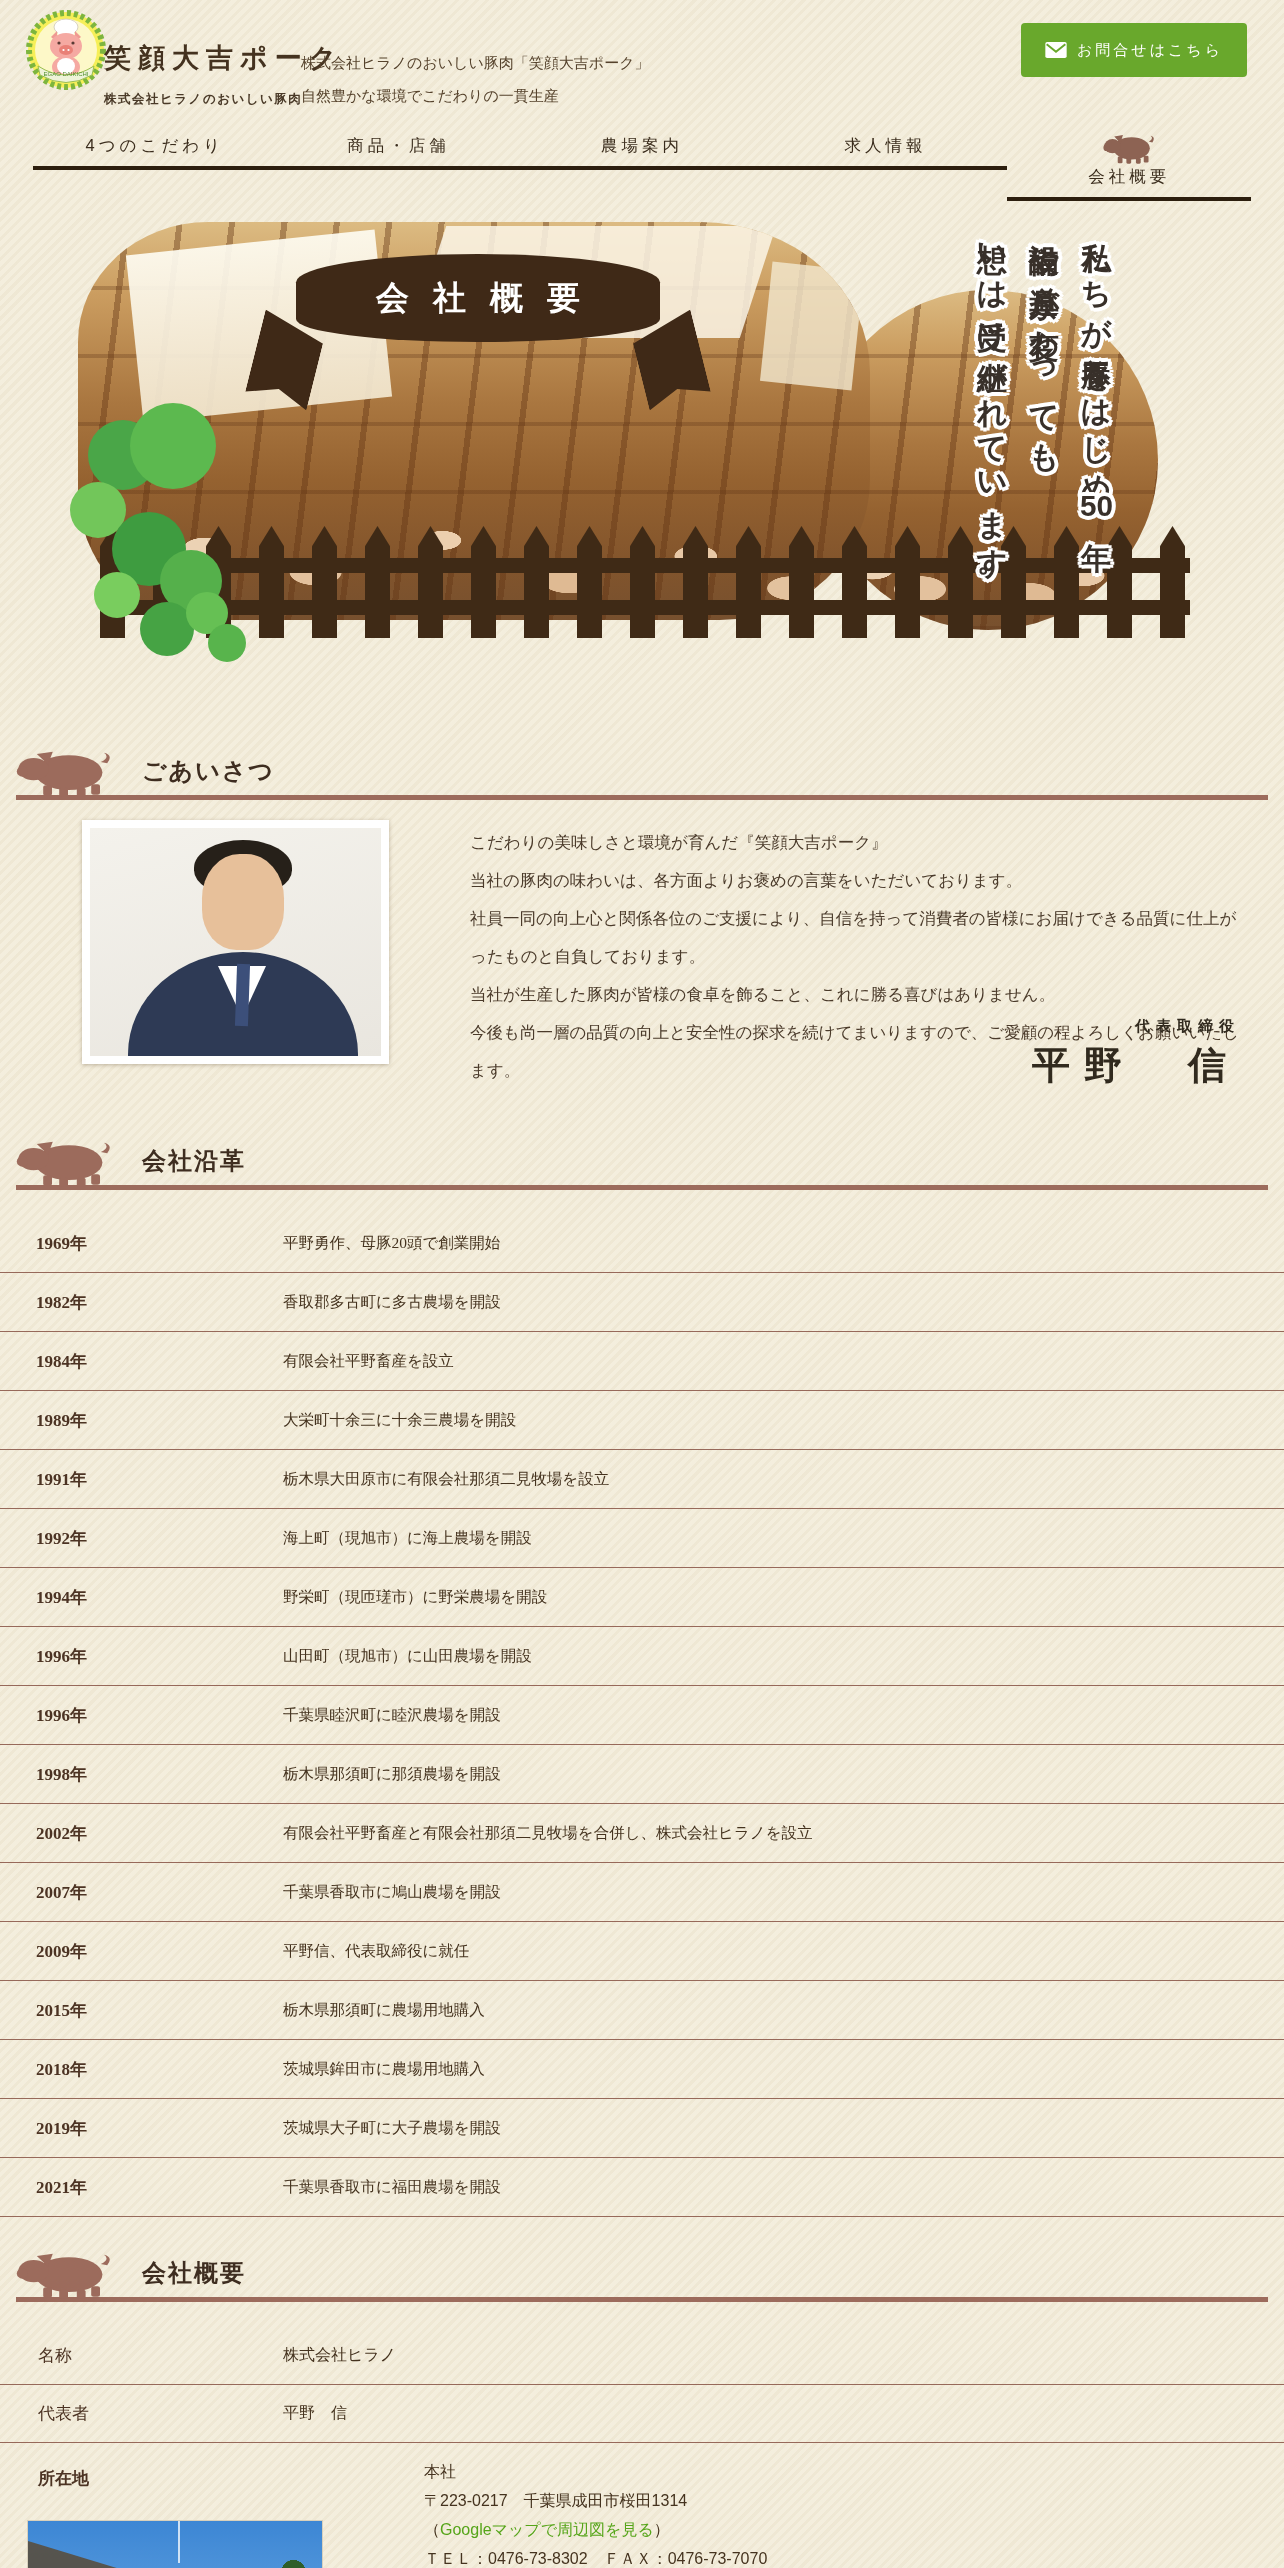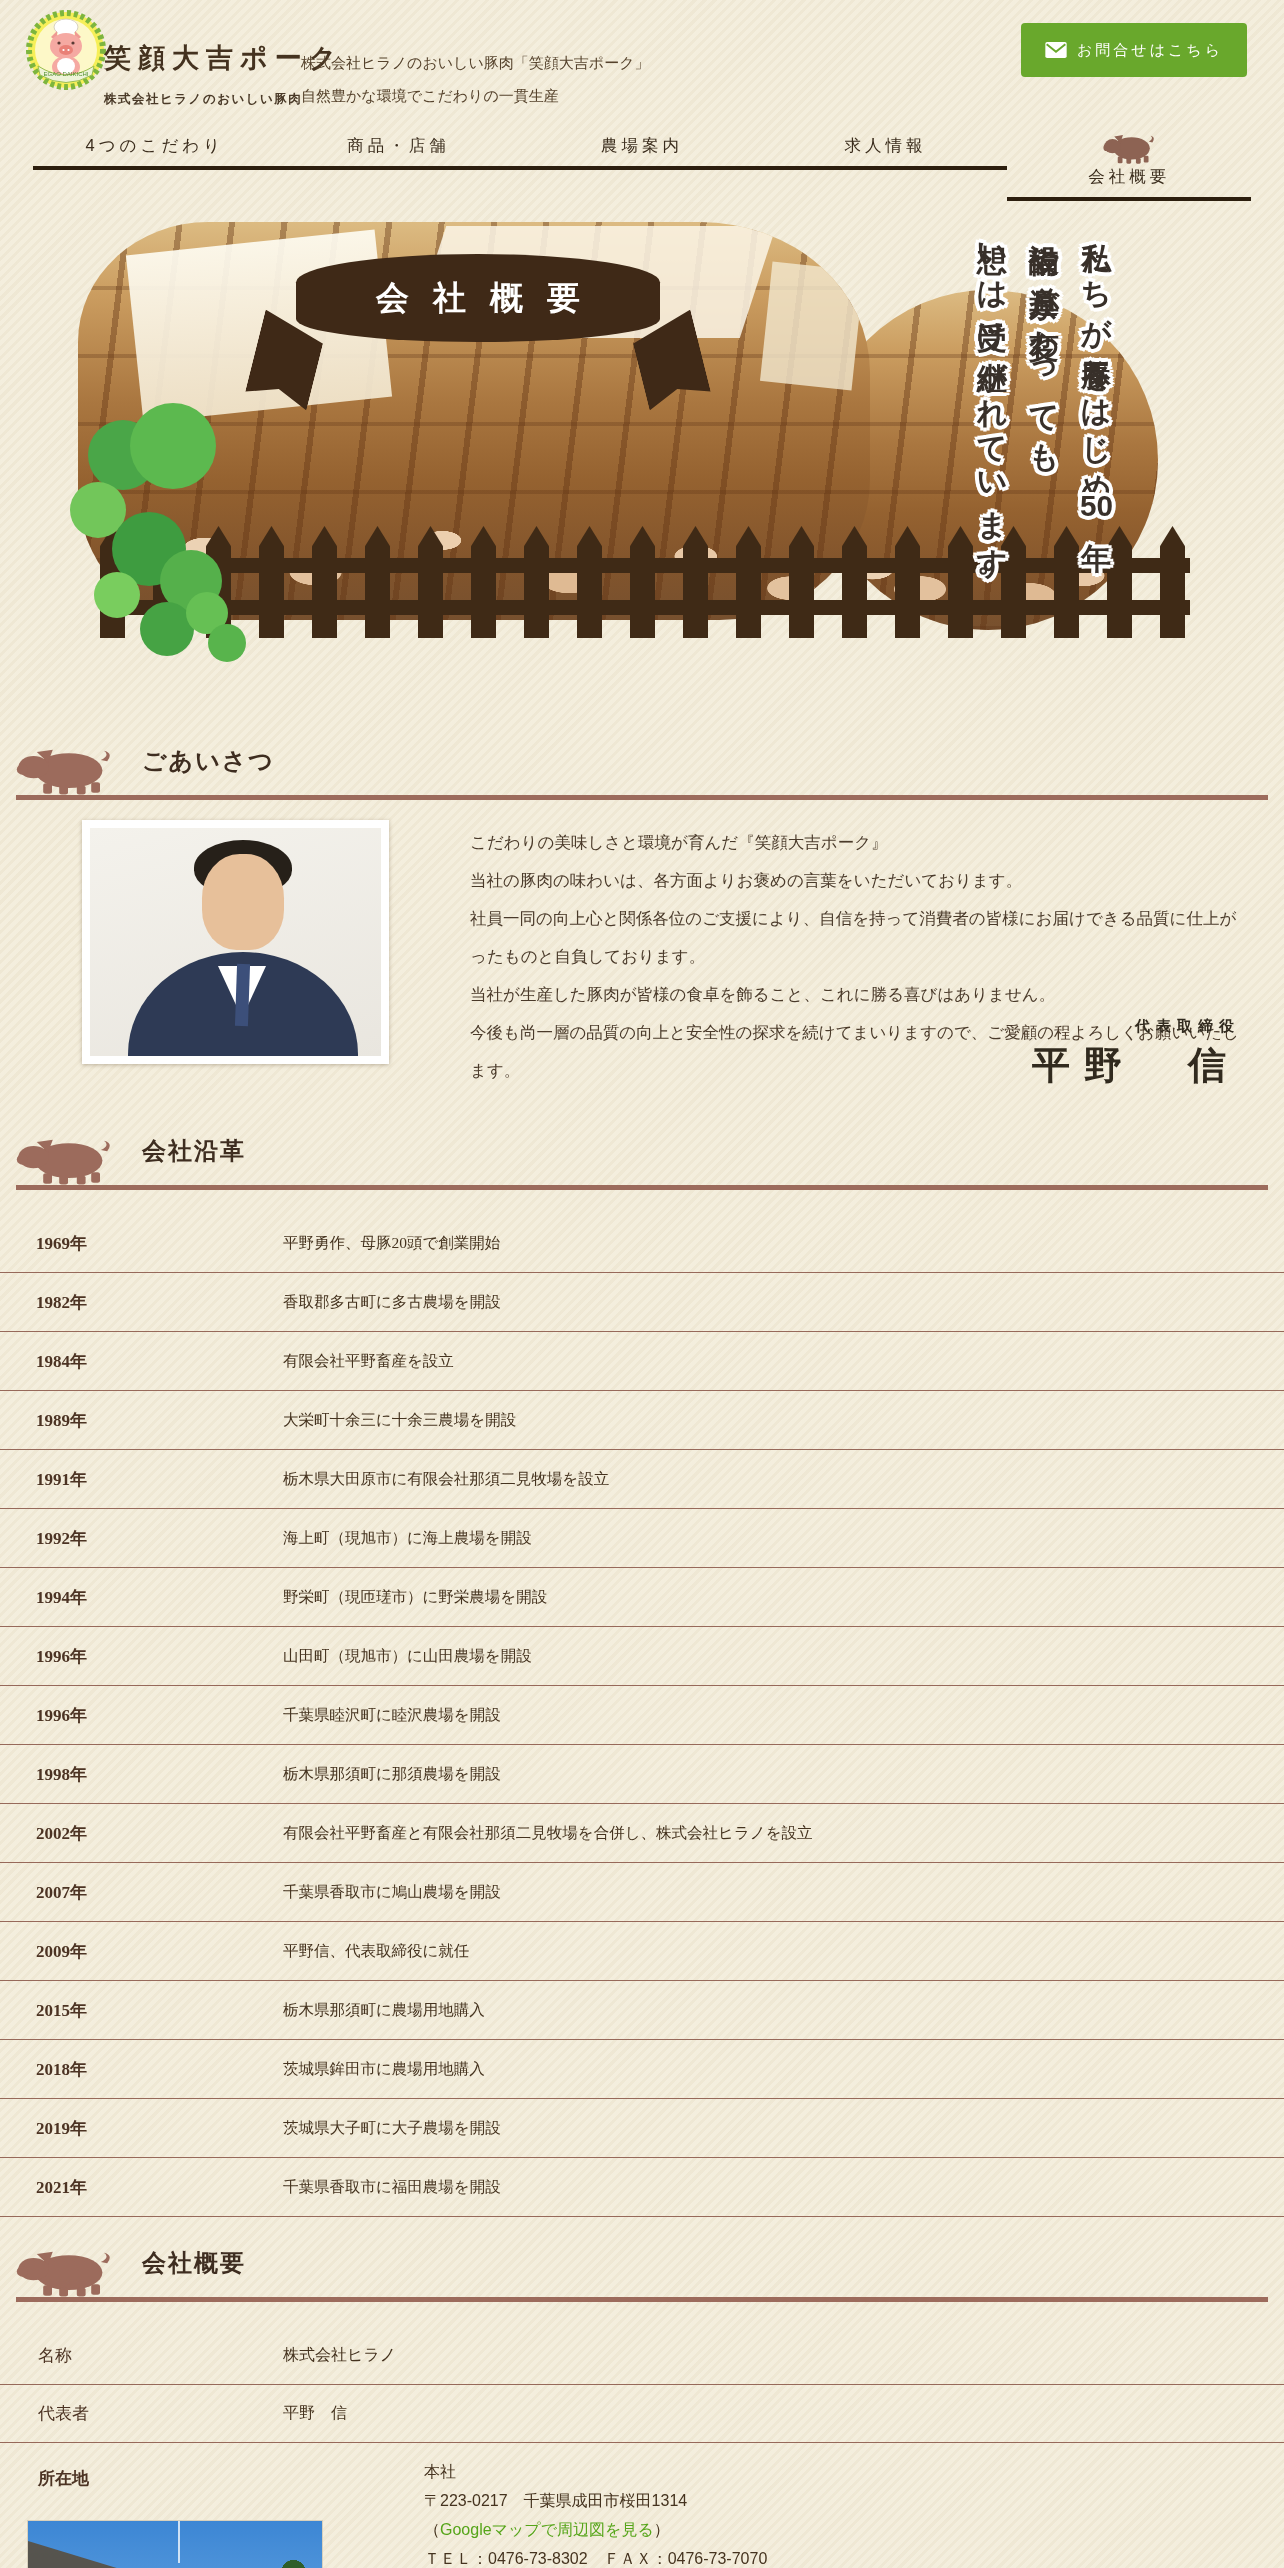--- a/index.html
+++ b/index.html
@@ -73,21 +73,21 @@
   .c9{left:208px; top:404px; width:38px; height:38px; background:#58b44c;}
   .v-text{
     position:absolute; left:966px; top:0; height:440px; z-index:5;
     writing-mode:vertical-rl; -webkit-writing-mode:vertical-rl;
     color:#38302a; font-weight:bold; font-size:30px; line-height:52px; letter-spacing:3px;
     text-shadow:-3px -3px 0 #fff,3px -3px 0 #fff,-3px 3px 0 #fff,3px 3px 0 #fff,0 -4px 0 #fff,0 4px 0 #fff,-4px 0 0 #fff,4px 0 0 #fff;
   }
   .tcy{text-combine-upright:all; -webkit-text-combine:horizontal;}
   
   .sec{position:absolute; left:16px; width:1252px;}
-  .sh-row{display:flex; height:50px;}
+  .sh-row{display:flex; align-items:flex-end; height:50px;}
   .sh-pig{color:#9c6b5c; margin-bottom:-2px;}
   .sh-title{margin:0 0 8px 30px; font-size:24px; font-weight:bold; color:#3e2d20; letter-spacing:2px;}
   .sh-rule{height:5px; background:#9c6b5c;}
   #greet-head{top:745px;} #hist-head{top:1135px;} #comp-head{top:2247px;}
   
   .greet-body{position:absolute; left:0; top:817px; width:1284px; height:300px;}
   .pres-frame{position:absolute; left:82px; top:3px; width:307px; height:244px; background:#fff; box-shadow:0 1px 4px rgba(90,70,40,.35);}
   .pres-photo{position:absolute; inset:8px; background:linear-gradient(165deg,#f4f2ec 0%,#e9e6df 100%); overflow:hidden;}
   .pres-suit{position:absolute; left:38px; bottom:-14px; width:230px; height:118px; background:#2e3a55; border-radius:55% 55% 0 0 / 95% 95% 0 0;}
   .pres-shirt{position:absolute; left:128px; bottom:38px; width:48px; height:52px; background:#fff; clip-path:polygon(0 0,100% 0,50% 100%);}

